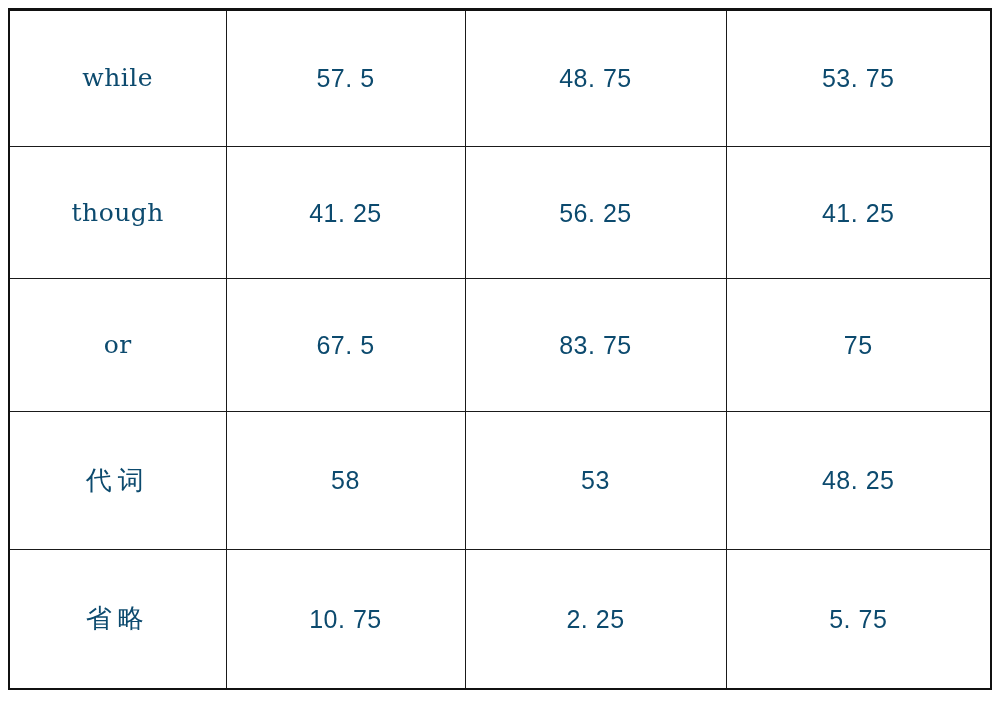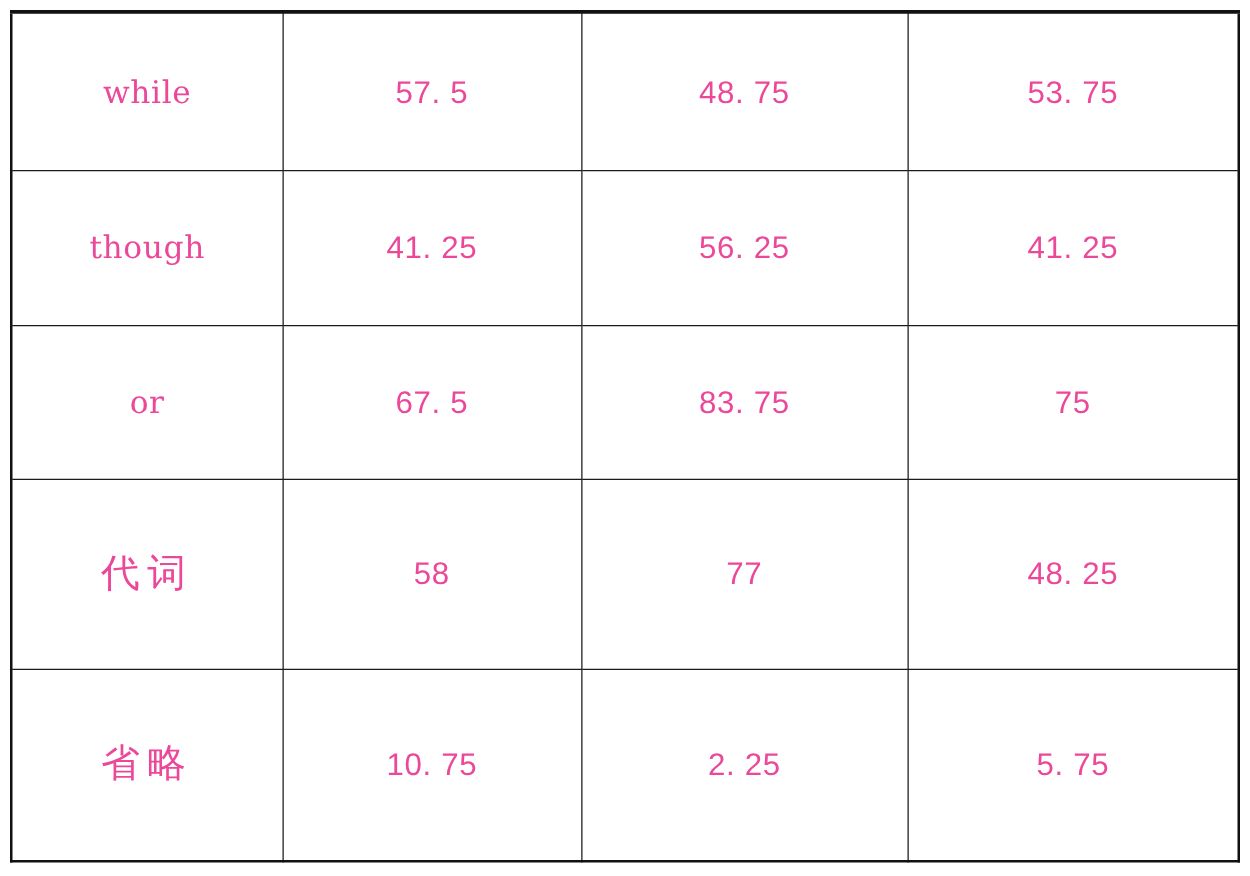--- a/index.html
+++ b/index.html
@@ -29,21 +29,21 @@
     width: 982px;
     height: 682px;
     background: #ffffff;
   }
 
   table.data-table td {
     border: 1px solid #1a1a1a;
     text-align: center;
     vertical-align: middle;
     padding: 0 4px;
-    color: #ec4899;
+    color: #0c4a6e;
     font-size: 25px;
     line-height: 1.2;
     letter-spacing: 0.5px;
     white-space: nowrap;
     overflow: hidden;
   }
 
   
   table.data-table {
     border-top: 3px solid #111111;
@@ -58,21 +58,21 @@
   col.c2 { width: 261px; }
   col.c3 { width: 265px; }
 
   
   td.label-cell {
     font-family: "DejaVu Serif", "Liberation Serif", serif;
     letter-spacing: 2px;
   }
   td.label-cell.cjk {
     letter-spacing: 6px;
-    font-size: 31px;
+    font-size: 26px;
     margin-top: 38px;
   }
   td.value-cell {
     font-family: Liberation Sans, sans-serif;
     letter-spacing: 1px;
   }
   
   td.value-cell .dec-gap {
     display: inline-block;
     width: 0.30em;
@@ -104,21 +104,21 @@
         </tr>
         <tr>
           <td class="label-cell">or</td>
           <td class="value-cell">67.<span class="dec-gap"></span>5</td>
           <td class="value-cell">83.<span class="dec-gap"></span>75</td>
           <td class="value-cell">75</td>
         </tr>
         <tr>
           <td class="label-cell cjk">代词</td>
           <td class="value-cell">58</td>
-          <td class="value-cell">77</td>
+          <td class="value-cell">53</td>
           <td class="value-cell">48.<span class="dec-gap"></span>25</td>
         </tr>
         <tr>
           <td class="label-cell cjk">省略</td>
           <td class="value-cell">10.<span class="dec-gap"></span>75</td>
           <td class="value-cell">2.<span class="dec-gap"></span>25</td>
           <td class="value-cell">5.<span class="dec-gap"></span>75</td>
         </tr>
       </tbody>
   </table>

